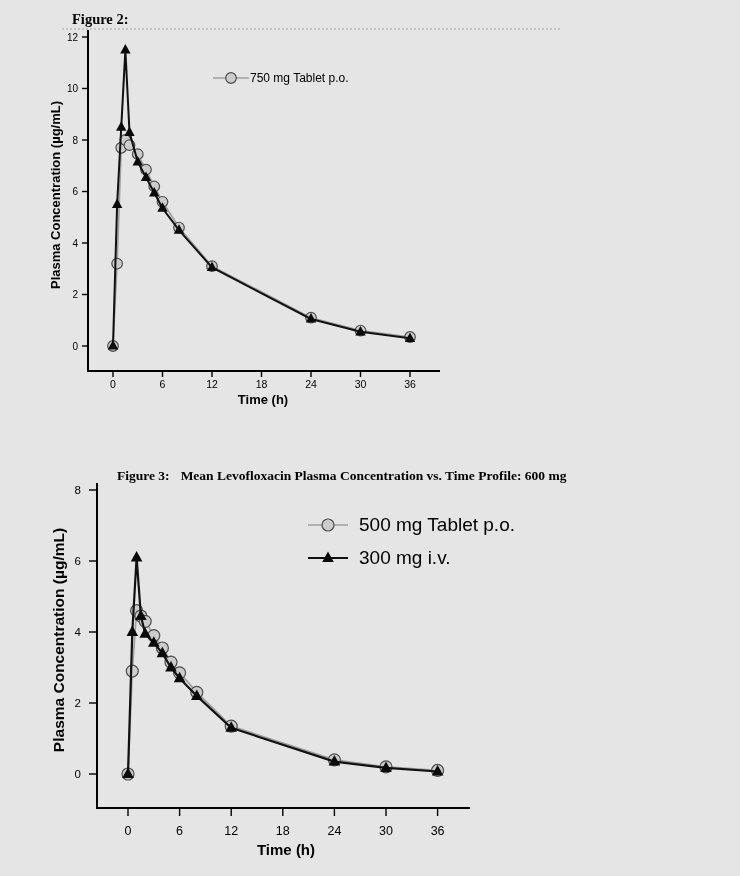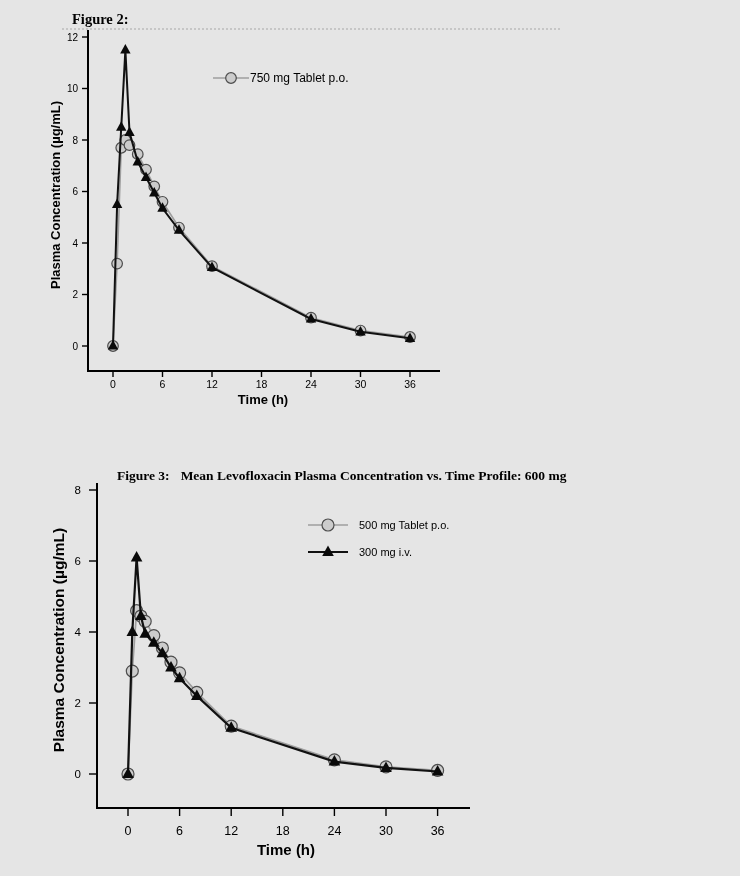--- a/index.html
+++ b/index.html
@@ -30,21 +30,21 @@
   .ylab.f2y{left:55px;top:195px;font-size:13px;}
   .ylab.f3y{left:59px;top:190px;font-size:15.5px;}
   .xlab{
     position:absolute;transform:translate(-50%,-50%);
     font-weight:bold;white-space:nowrap;color:#000;
   }
   .xlab.f2x{left:263px;top:399px;font-size:13px;}
   .xlab.f3x{left:286px;top:399px;font-size:15px;}
   .legend{position:absolute;display:flex;flex-direction:column;}
   .legend2{left:212px;top:71px;row-gap:5px;font-size:12px;}
-  .legend3{left:307px;top:66px;row-gap:10px;font-size:11px;}
+  .legend3{left:307px;top:66px;row-gap:16px;font-size:19px;}
   .lrow{display:flex;align-items:center;white-space:nowrap;color:#000;}
   .legend2 .lrow{column-gap:0;height:14px;justify-content:center;}
   .legend3 .lrow{column-gap:10px;height:17px;}
   svg text{font-family:"Liberation Sans","DejaVu Sans",sans-serif;fill:#000;}
 </style>
 </head>
 <body>
 
 <div class="page">
 

